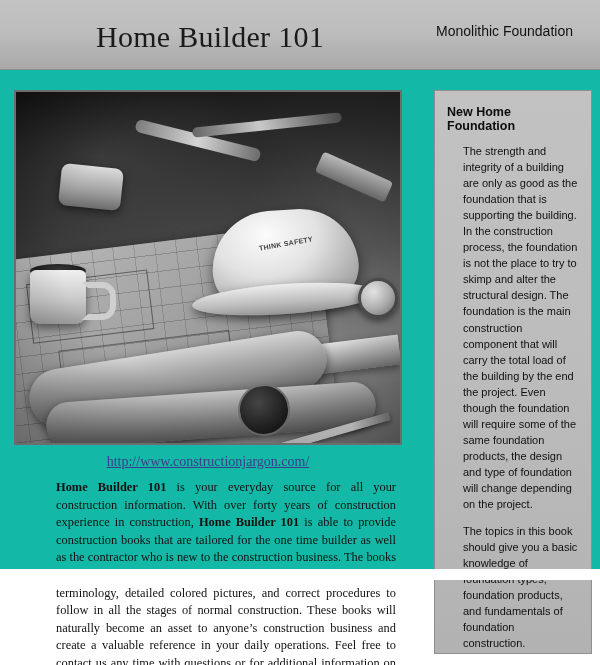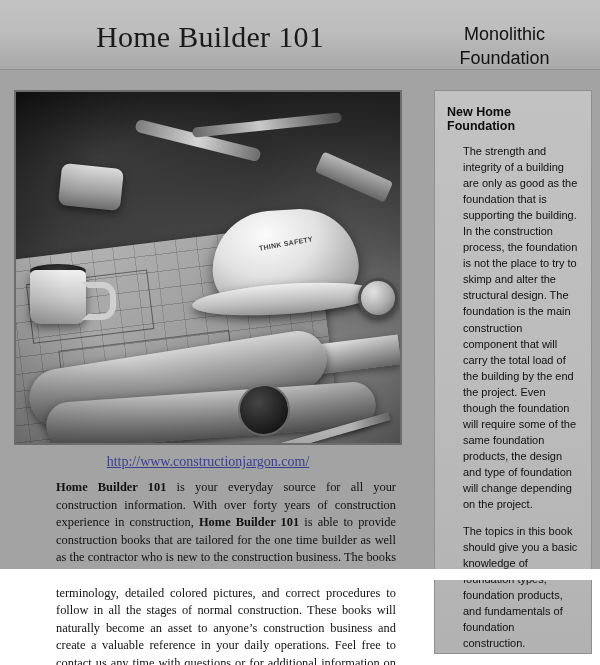--- a/index.html
+++ b/index.html
@@ -11,21 +11,21 @@
     height: 665px;
     background: #ffffff;
     font-family: "Liberation Serif", serif;
     overflow: hidden;
   }
 
   .page {
     position: relative;
     width: 600px;
     height: 580px;
-    background: #a3a3a3;
+    background: #14b8a6;
   }
 
   
   .header {
     position: absolute;
     left: 0;
     top: 0;
     width: 600px;
     height: 70px;
     background: linear-gradient(to bottom, #c3c3c3 0%, #bdbdbd 45%, #a9a9a9 100%);
@@ -48,21 +48,21 @@
     color: #1a1a1a;
     letter-spacing: 0.3px;
   }
   .subtitle-block {
     position: absolute;
     right: 8px;
     top: 22px;
     width: 175px;
     text-align: center;
     font-family: "Liberation Sans", sans-serif;
-    font-size: 18px;
+    font-size: 14px;
     color: #111111;
     line-height: 1.35;
     font-weight: 400;
   }
   .subtitle-line2 {
     display: block;
   }
 
   
   .left-col {

